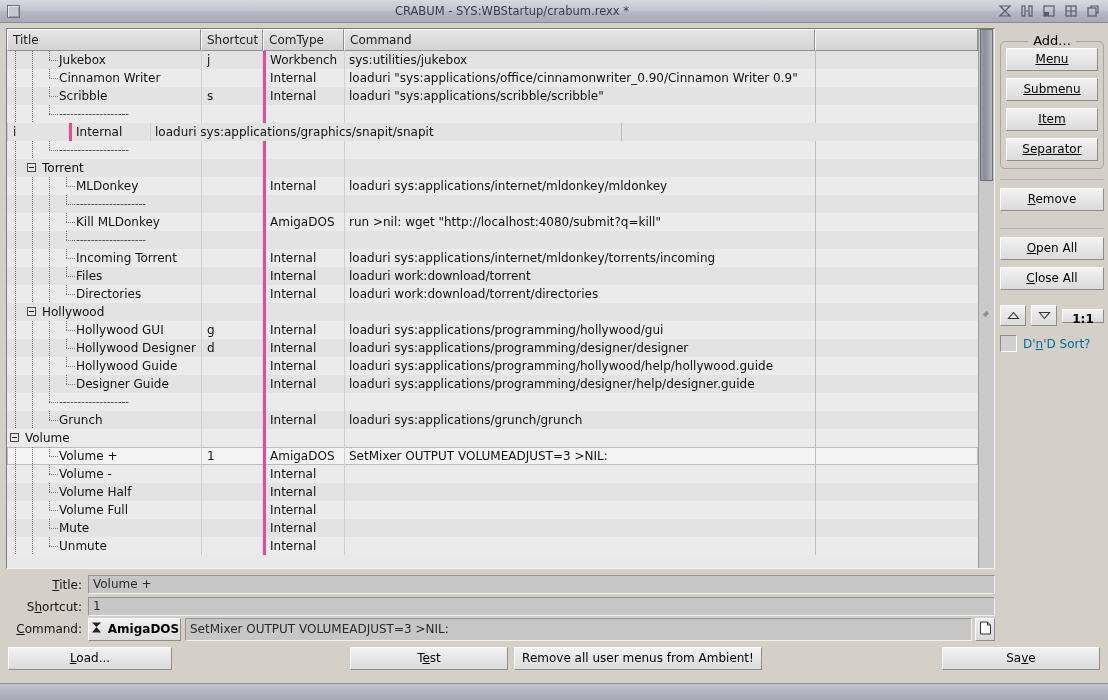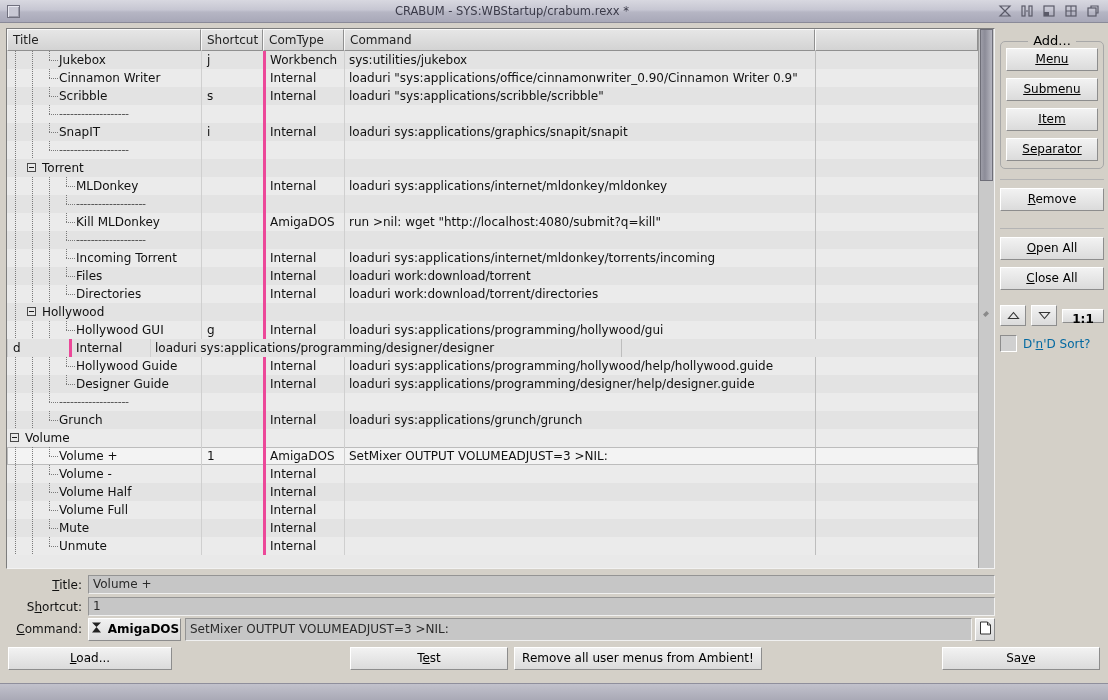--- a/index.html
+++ b/index.html
@@ -362,28 +362,20 @@
                     <span class="knob dash"></span>
                     <span class="lbl sep">-------------------</span>
                   </div>
                 </div>
                 <div class="cell s"></div>
                 <div class="cell y"></div>
                 <div class="cell c"></div>
                 <div class="cell x"></div>
               </div>
               <div class="row odd">
-                <div class="cell t">
-                  <div class="tree">
-                    <span class="guide v"></span>
-                    <span class="guide v"></span>
-                    <span class="knob tee"></span>
-                    <span class="lbl">SnapIT</span>
-                  </div>
-                </div>
                 <div class="cell s">i</div>
                 <div class="cell y">Internal</div>
                 <div class="cell c">loaduri sys:applications/graphics/snapit/snapit</div>
                 <div class="cell x"></div>
               </div>
               <div class="row even">
                 <div class="cell t">
                   <div class="tree">
                     <span class="guide v"></span>
                     <span class="guide v"></span>
@@ -536,20 +528,29 @@
                     <span class="knob tee"></span>
                     <span class="lbl">Hollywood GUI</span>
                   </div>
                 </div>
                 <div class="cell s">g</div>
                 <div class="cell y">Internal</div>
                 <div class="cell c">loaduri sys:applications/programming/hollywood/gui</div>
                 <div class="cell x"></div>
               </div>
               <div class="row odd">
+                <div class="cell t">
+                  <div class="tree">
+                    <span class="guide v"></span>
+                    <span class="guide v"></span>
+                    <span class="guide v"></span>
+                    <span class="knob tee"></span>
+                    <span class="lbl">Hollywood Designer</span>
+                  </div>
+                </div>
                 <div class="cell s">d</div>
                 <div class="cell y">Internal</div>
                 <div class="cell c">loaduri sys:applications/programming/designer/designer</div>
                 <div class="cell x"></div>
               </div>
               <div class="row even">
                 <div class="cell t">
                   <div class="tree">
                     <span class="guide v"></span>
                     <span class="guide v"></span>

